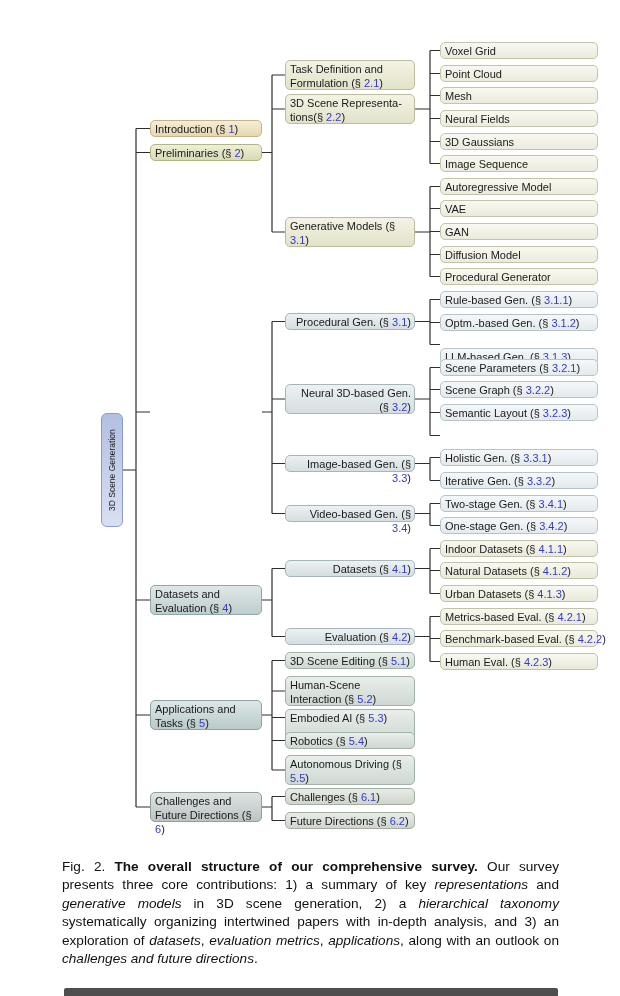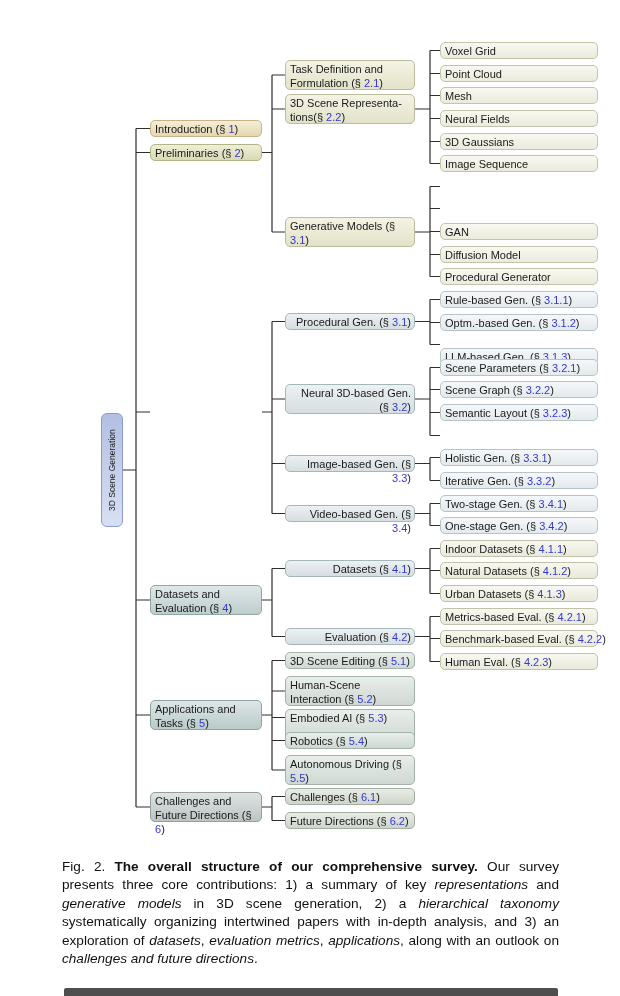--- a/index.html
+++ b/index.html
@@ -84,20 +84,22 @@
   <div class="node c3 s5" style="top:755px;height:30px"><span>Autonomous Driving (§ </span><span class="ref">5.5</span><span>)</span></div>
   <div class="node c3 s6" style="top:788px;height:17px"><span>Challenges (§ </span><span class="ref">6.1</span><span>)</span></div>
   <div class="node c3 s6" style="top:812px;height:17px"><span>Future Directions (§ </span><span class="ref">6.2</span><span>)</span></div>
 
   <div class="node leaf lf-a" style="top:42px"><span>Voxel Grid</span></div>
   <div class="node leaf lf-a" style="top:87px"><span>Mesh</span></div>
   <div class="node leaf lf-a" style="top:65px"><span>Point Cloud</span></div>
   <div class="node leaf lf-a" style="top:110px"><span>Neural Fields</span></div>
   <div class="node leaf lf-a" style="top:133px"><span>3D Gaussians</span></div>
   <div class="node leaf lf-a" style="top:155px"><span>Image Sequence</span></div>
+  <div class="node leaf lf-a" style="top:178px"><span>Autoregressive Model</span></div>
+  <div class="node leaf lf-a" style="top:200px"><span>VAE</span></div>
   <div class="node leaf lf-a" style="top:223px"><span>GAN</span></div>
   <div class="node leaf lf-a" style="top:246px"><span>Diffusion Model</span></div>
   <div class="node leaf lf-a" style="top:268px"><span>Procedural Generator</span></div>
   <div class="node leaf lf-b" style="top:291px"><span>Rule-based Gen. (§ </span><span class="ref">3.1.1</span><span>)</span></div>
   <div class="node leaf lf-b" style="top:314px"><span>Optm.-based Gen. (§ </span><span class="ref">3.1.2</span><span>)</span></div>
   <div class="node leaf lf-b" style="top:348px"><span>LLM-based Gen. (§ </span><span class="ref">3.1.3</span><span>)</span></div>
   <div class="node leaf lf-b" style="top:359px"><span>Scene Parameters (§ </span><span class="ref">3.2.1</span><span>)</span></div>
   <div class="node leaf lf-b" style="top:381px"><span>Scene Graph (§ </span><span class="ref">3.2.2</span><span>)</span></div>
   <div class="node leaf lf-b" style="top:404px"><span>Semantic Layout (§ </span><span class="ref">3.2.3</span><span>)</span></div>
   <div class="node leaf lf-b" style="top:449px"><span>Holistic Gen. (§ </span><span class="ref">3.3.1</span><span>)</span></div>

